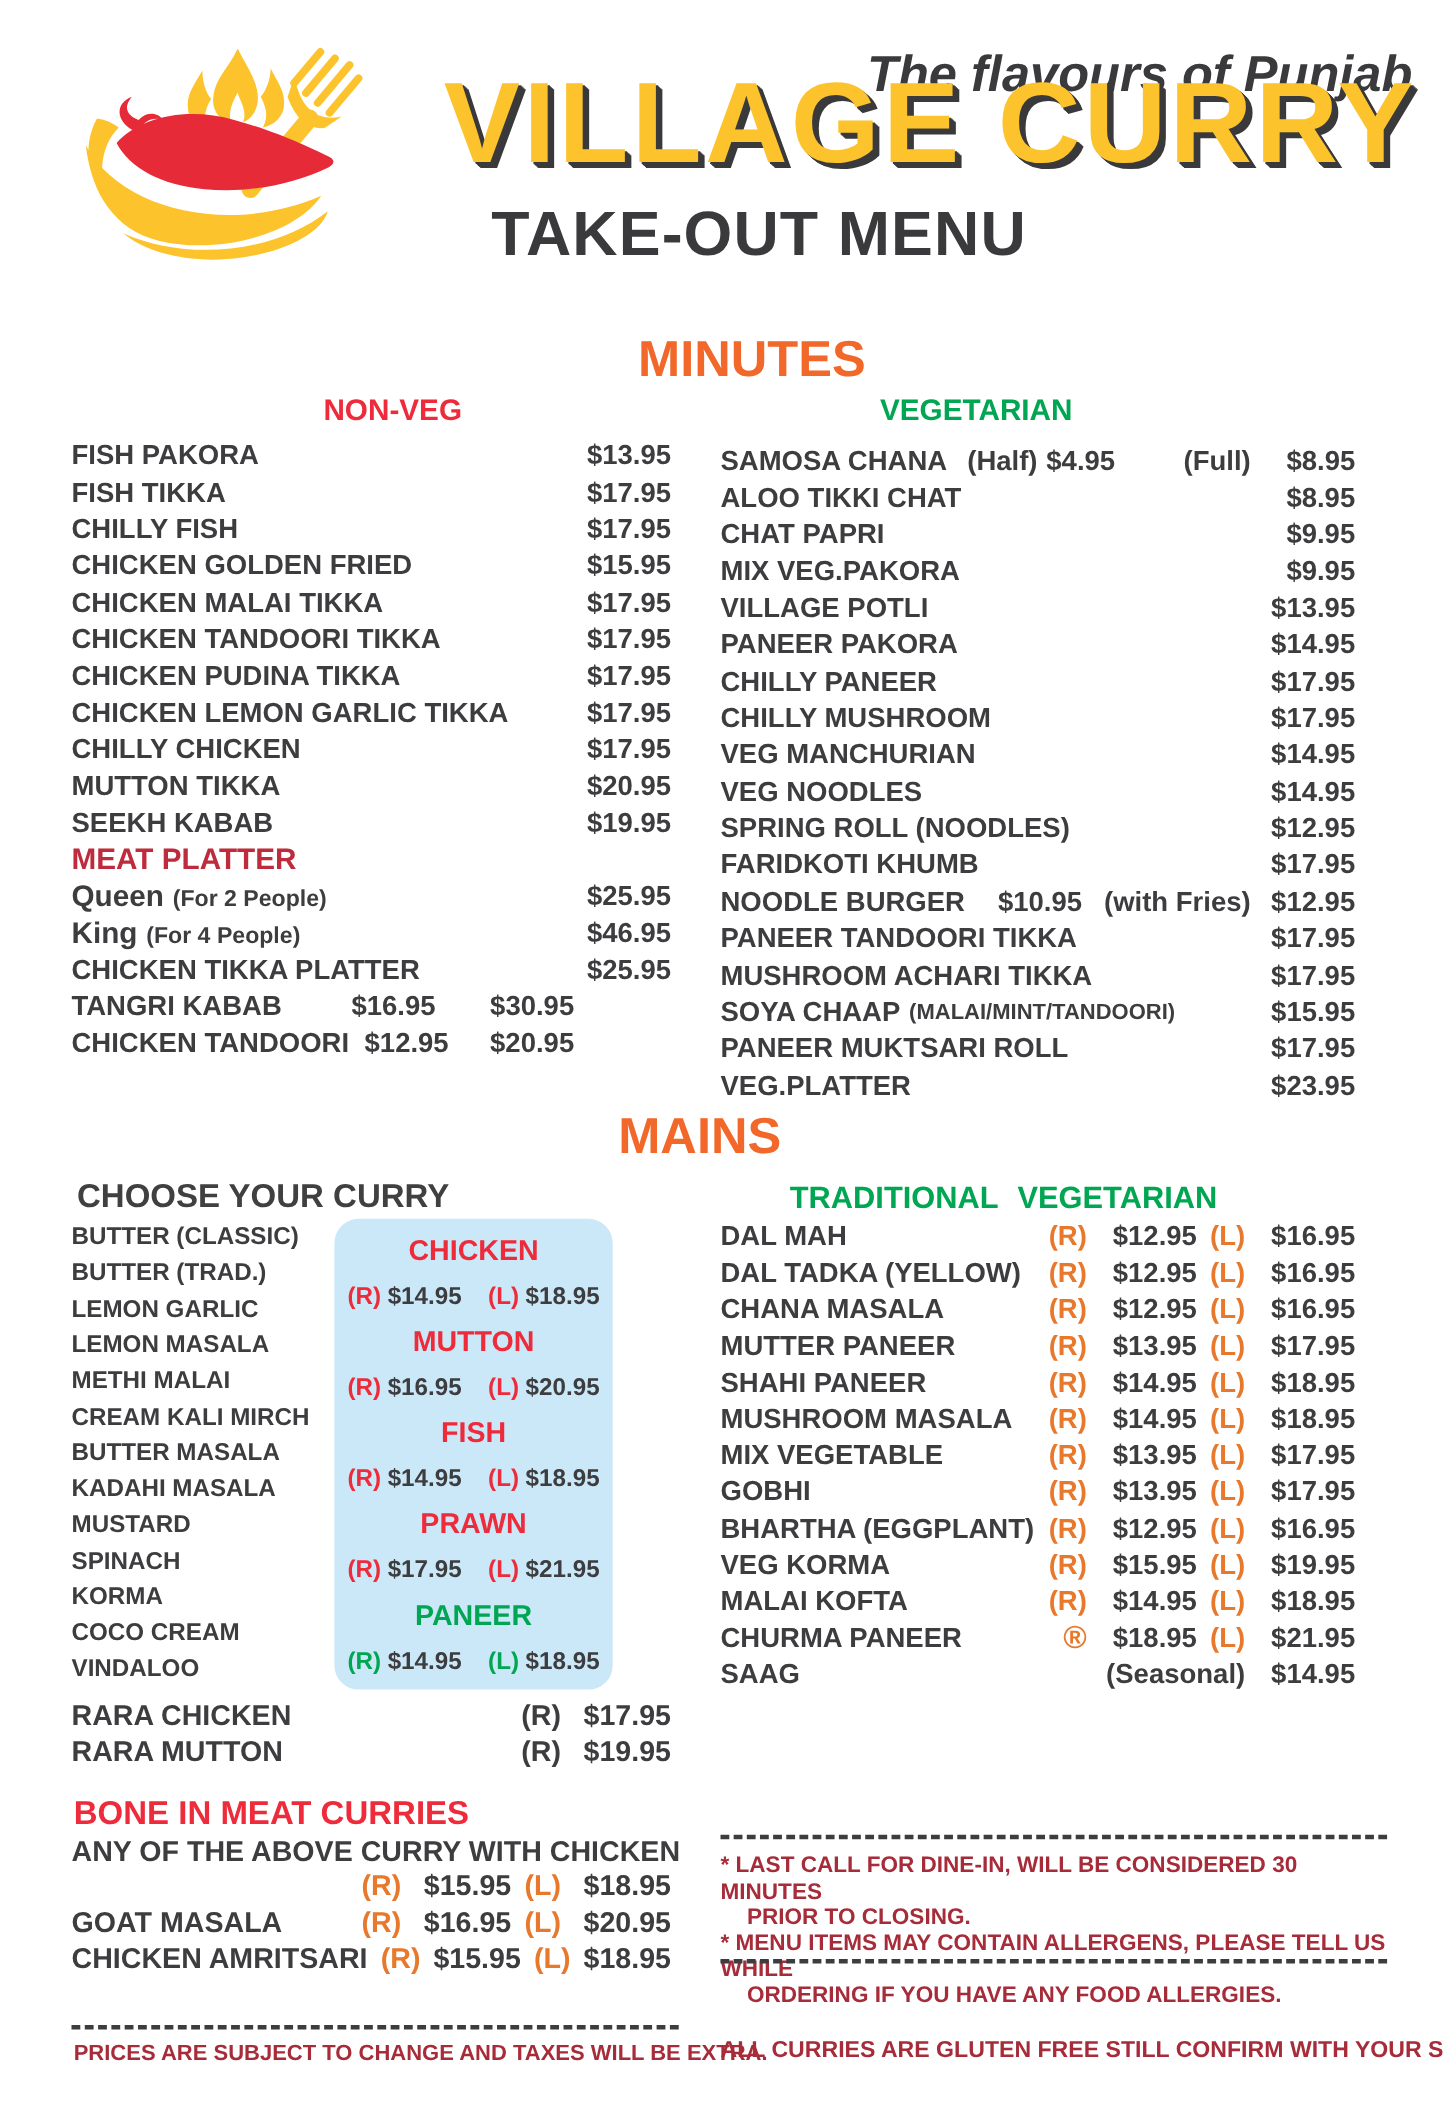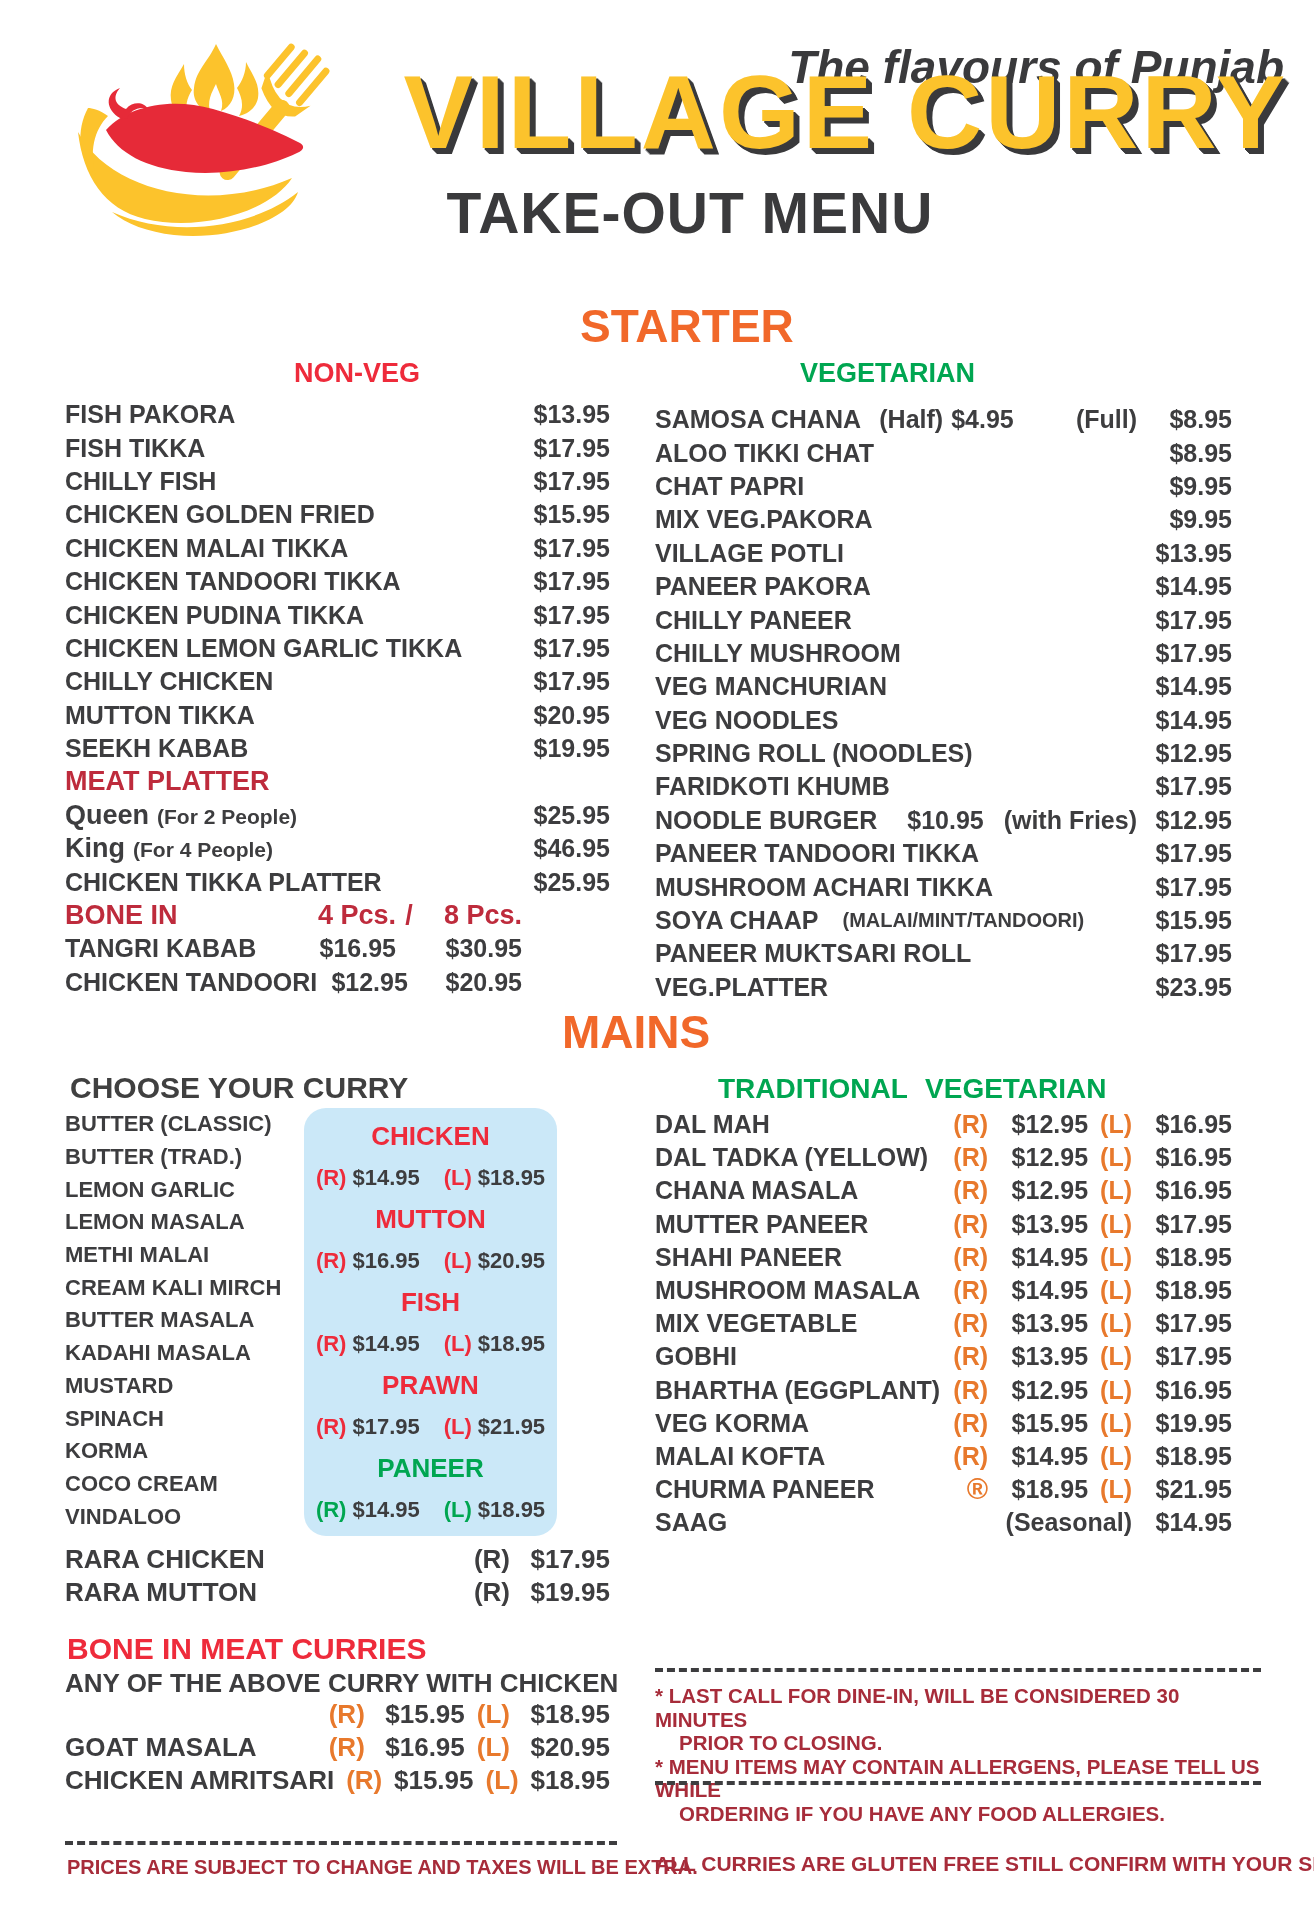--- a/index.html
+++ b/index.html
@@ -44,21 +44,21 @@
   .bonemeat-list .row.first-name{height:30px;}
   .name{flex:0 1 auto;}
   .sp{flex:1 1 auto;}
   .price{width:95px;text-align:right;}
   .subhead{font-size:27px;font-weight:800;color:#BE2B3C;}
   .c4{width:100px;text-align:right;}
   .csep{width:26px;text-align:center;}
   .c8{width:100px;text-align:right;margin-right:88px;}
   .mixed-name{font-size:27px;}
   .note{font-size:21px;font-weight:700;margin-left:8px;}
-  .small-note{font-size:20px;font-weight:700;margin-left:24px;}
+  .small-note{font-size:20px;font-weight:700;margin-left:8px;}
   .baseprice{margin-left:30px;}
   .halfp{margin-left:8px;}
   .full{min-width:105px;text-align:right;}
   .cl-lab{margin-left:12px;}
   .cl-price{width:100px;text-align:right;}
   .seasonal{margin-left:12px;}
   .rl{color:#E8792C;}
   .rl-red{color:#EE2B3B;}
   .rl-green{color:#00A651;}
   .rl-dark{color:#3D3D3F;}
@@ -113,21 +113,21 @@
     <g fill="#E62A38">
       <path d="M58 90 C80 66 122 57 165 69 C205 80 236 95 252 103 C257 106 256 110 249 113 C220 127 178 136 138 132 C98 128 70 113 58 90 Z"></path>
       <path d="M72 78 C58 70 56 54 72 48 C64 57 67 65 78 69 C85 61 96 62 100 69 C91 66 82 70 79 79 Z"></path>
     </g>
   </svg>
 
   <div class="tagline">The flavours of Punjab</div>
   <div class="brand">VILLAGE CURRY</div>
   <div class="menu-type">TAKE-OUT MENU</div>
 
-  <div class="sec-title starter-title">STARTER</div>
+  <div class="sec-title starter-title">MINUTES</div>
   <div class="h nonveg">NON-VEG</div>
   <div class="h veg">VEGETARIAN</div>
   <div class="list starter-left">
       <div class="row">
         <span class="name">FISH PAKORA</span>
         <span class="sp"></span>
         <span class="price">$13.95</span>
       </div>
       <div class="row">
         <span class="name">FISH TIKKA</span>
@@ -189,27 +189,20 @@
       </div>
       <div class="row">
         <span class="name"><span class="mixed-name">King</span><span class="note">(For 4 People)</span></span>
         <span class="sp"></span>
         <span class="price">$46.95</span>
       </div>
       <div class="row">
         <span class="name"><span>CHICKEN TIKKA PLATTER</span></span>
         <span class="sp"></span>
         <span class="price">$25.95</span>
-      </div>
-      <div class="row">
-        <span class="subhead">BONE IN</span>
-        <span class="sp"></span>
-        <span class="c4 subhead">4 Pcs.</span>
-        <span class="csep subhead">/</span>
-        <span class="c8 subhead">8 Pcs.</span>
       </div>
       <div class="row">
         <span class="name">TANGRI KABAB</span>
         <span class="sp"></span>
         <span class="c4">$16.95</span>
         <span class="csep"></span>
         <span class="c8">$30.95</span>
       </div>
       <div class="row">
         <span class="name">CHICKEN TANDOORI</span>

